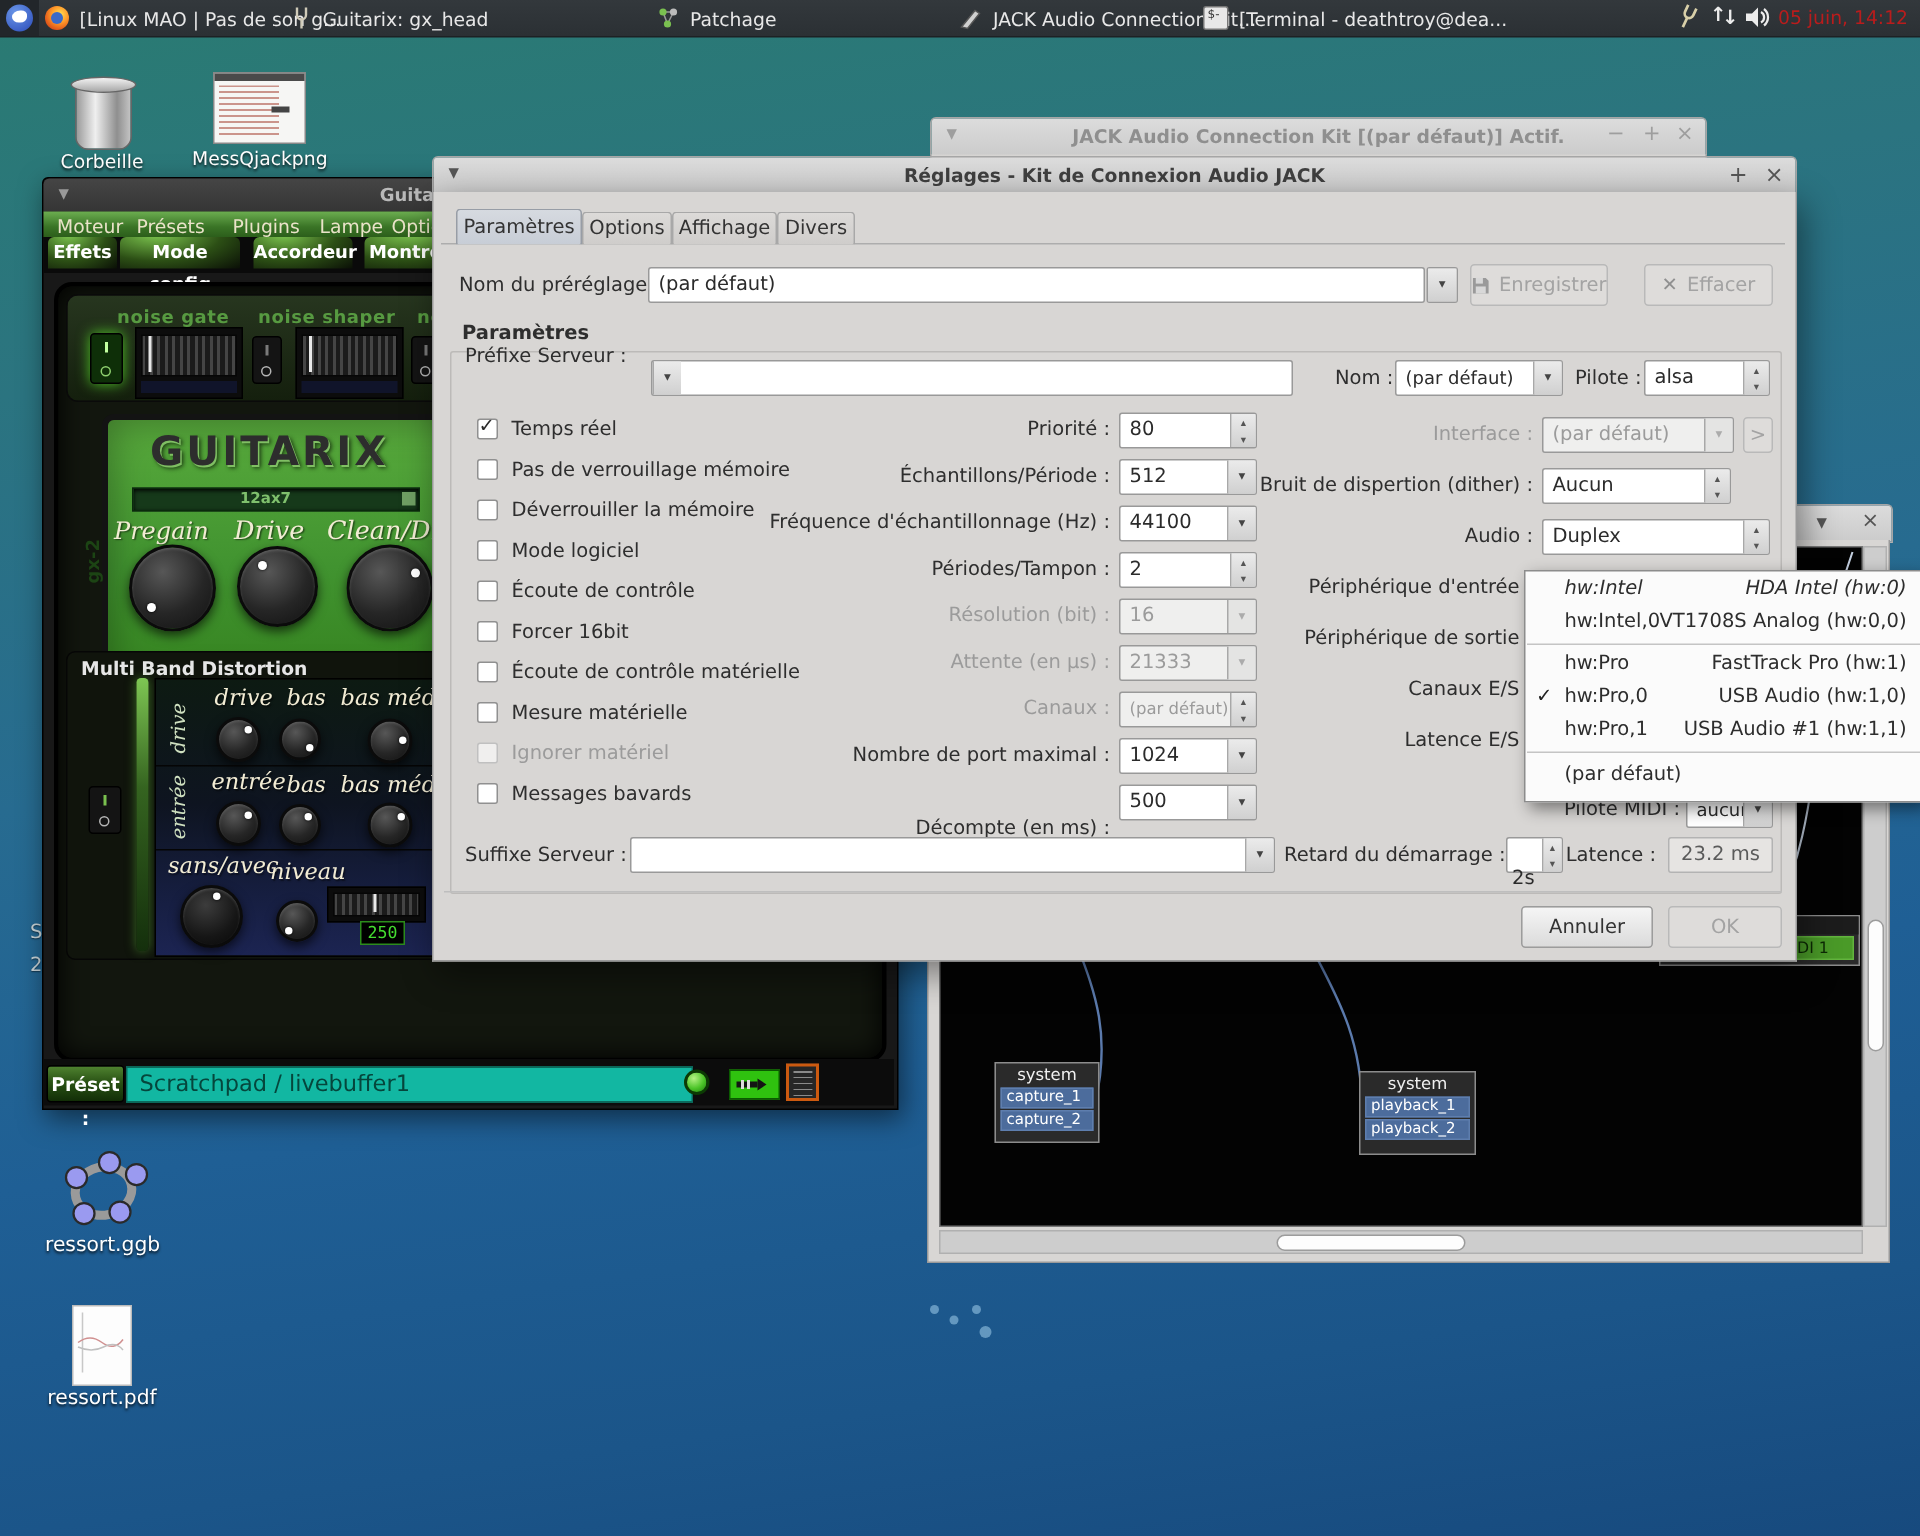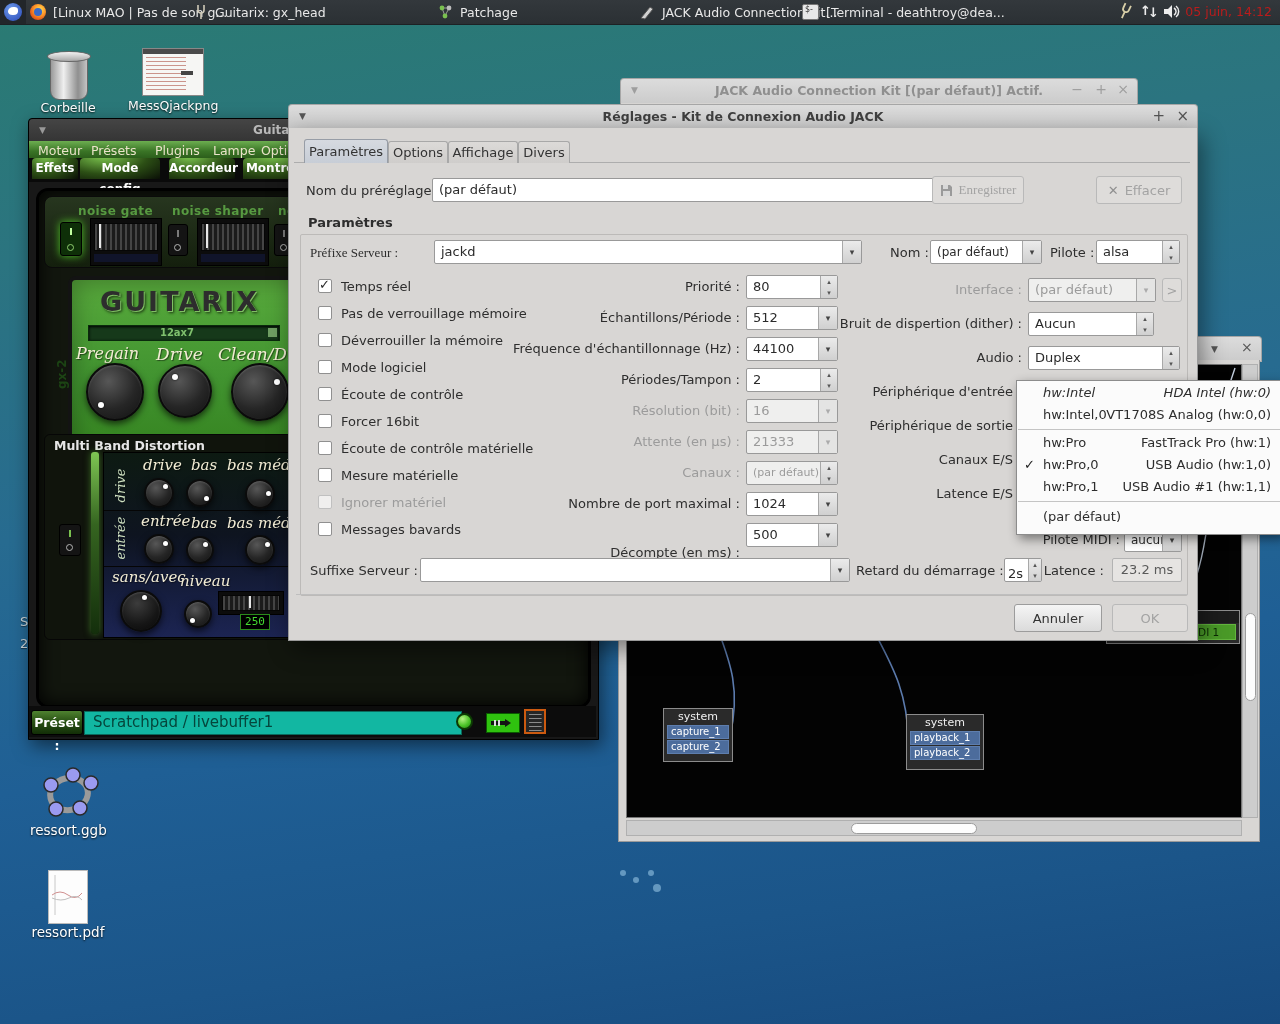--- a/index.html
+++ b/index.html
@@ -358,39 +358,38 @@
   <div class="a tab" style="left:448px;top:141px;width:68px;height:21px;line-height:21px;">Affichage</div>
   <div class="a tab" style="left:518px;top:141px;width:50px;height:21px;line-height:21px;">Divers</div>
 
   <div class="a lbl nw" style="left:306px;top:183px;">Nom du préréglage :</div>
   <div class="fld" style="left:432px;top:178px;width:518px;">
     <span class="fv">(par défaut)</span>
   </div>
   <div class="fld" style="left:951px;top:178px;width:21px;background:linear-gradient(#ebebeb,#d0d0d0);">
     <span class="da" style="border-left:none;width:100%;">▾</span>
   </div>
-  <div class="btn dis" style="left:932px;top:176px;width:92px;height:28px;font-family:Liberation Serif, serif;">
+  <div class="btn dis" style="left:980px;top:176px;width:92px;height:28px;">
     <svg width="13" height="13" viewBox="0 0 13 13">
         <path d="M1 1 h9 l2 2 v9 H1z" fill="#9a9a9a"></path>
         <rect x="3" y="1" width="5" height="4" fill="#d8d8d8"></rect>
         <rect x="3" y="7" width="7" height="5" fill="#d8d8d8"></rect>
       </svg>
     <span>Enregistrer</span>
   </div>
   <div class="btn dis" style="left:1096px;top:176px;width:86px;height:28px;">
     <span style="color:#909090;font-weight:bold;">✕</span>
     <span>Effacer</span>
   </div>
 
   <div class="a gframe" style="left:300px;top:234px;width:886px;height:360px;"></div>
   <div class="a lbl nw" style="left:304px;top:215px;font-weight:bold;background:#d8d6d4;padding:0 4px;">Paramètres</div>
 
-  <div class="a lbl nw" style="left:310px;top:245px;font-family:Liberation Serif, serif;">Préfixe Serveur :</div>
+  <div class="a lbl nw" style="left:310px;top:230px;">Préfixe Serveur :</div>
   <div class="fld" style="left:434px;top:240px;width:428px;">
-    <span class="fv">jackd</span>
       <span class="da">▾</span>
   </div>
   <div class="a lbl nw" style="left:890px;top:245px;">Nom :</div>
   <div class="fld" style="left:930px;top:240px;width:112px;">
     <span class="fv" style="font-size:12px;">(par défaut)</span>
       <span class="da">▾</span>
   </div>
   <div class="a lbl nw" style="left:1050px;top:245px;">Pilote :</div>
   <div class="fld" style="left:1096px;top:240px;width:84px;">
     <span class="fv">alsa</span>
@@ -530,21 +529,21 @@
       <span class="da">▾</span>
     </div>
 
   <div class="a lbl nw" style="left:310px;top:563px;">Suffixe Serveur :</div>
   <div class="fld" style="left:420px;top:558px;width:430px;">
       <span class="fv"></span>
       <span class="da">▾</span>
     </div>
   <div class="a lbl r nw" style="left:856px;top:563px;width:144px;">Retard du démarrage :</div>
   <div class="fld" style="left:1004px;top:558px;width:38px;">
-      <span class="fv" style="padding:4px 3px;">2s</span>
+      <span class="fv" style="padding:16px 3px;">2s</span>
       <span class="sa" style="width:12px;">
         <i>▴</i>
         <i>▾</i>
       </span>
     </div>
   <div class="a lbl r nw" style="left:1024px;top:563px;width:80px;">Latence :</div>
   <div class="fld flat" style="left:1112px;top:558px;width:70px;">
       <span class="fv">23.2 ms</span>
     </div>
 

